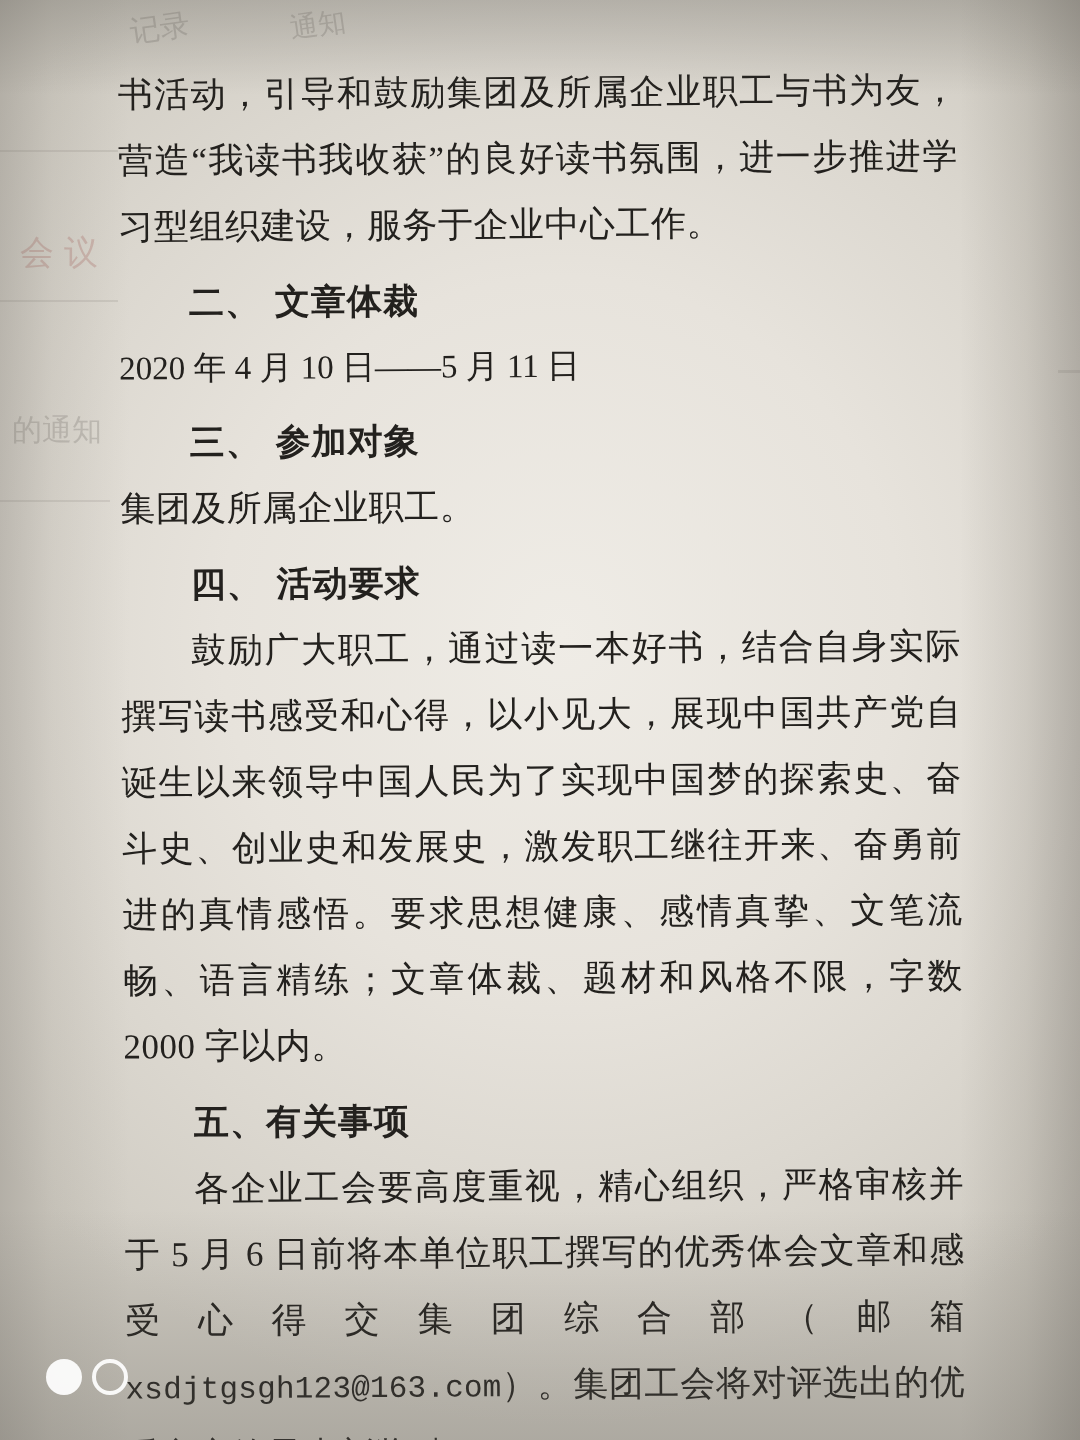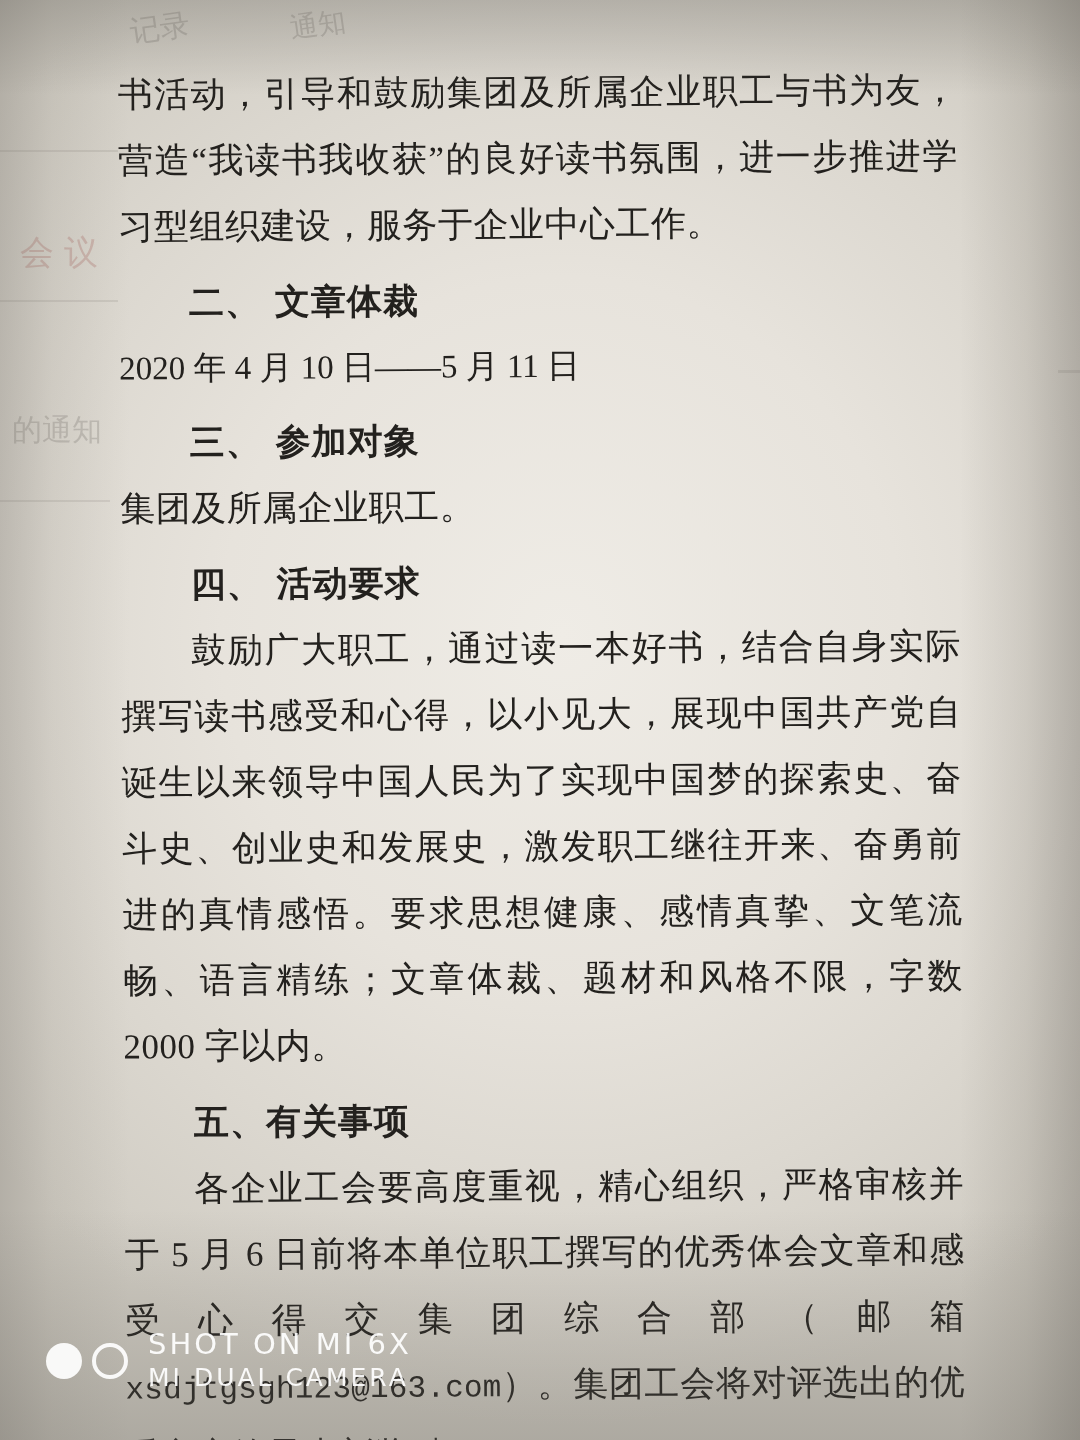--- a/index.html
+++ b/index.html
@@ -192,19 +192,15 @@
   <div class="fold-left"></div>
   <div class="fold-right"></div>
   <div class="top-shadow"></div>
   <div class="bottom-shadow"></div>
 
   <div class="watermark">
     <div class="wm-lenses">
       <div class="lens-solid"></div>
       <div class="lens-ring"></div>
     </div>
-    <div class="wm-text">
-      <div class="wm-l1">SHOT ON MI 6X</div>
-      <div class="wm-l2">MI DUAL CAMERA</div>
-    </div>
   </div>
 
 </div>
 
 </body></html>

